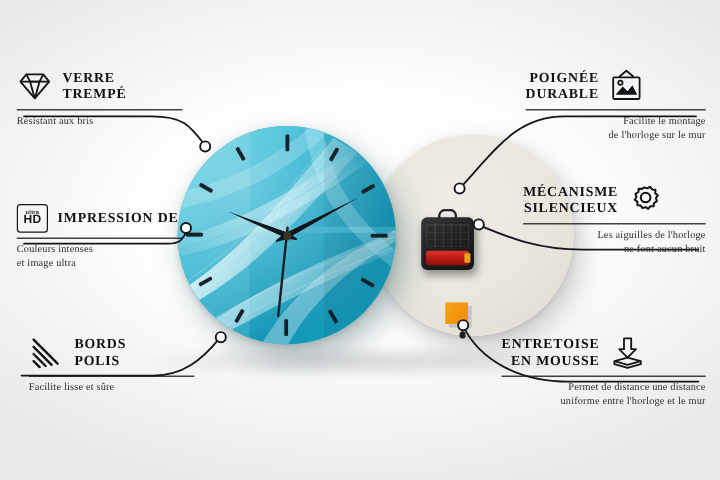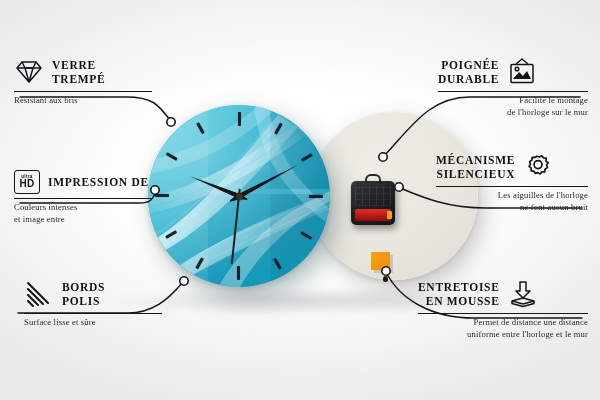--- a/index.html
+++ b/index.html
@@ -272,42 +272,42 @@
         <span class="u">ultra</span>
         <span class="h">HD</span>
       </div>
       <div class="title">
         <div>IMPRESSION DE</div>
       </div>
     </div>
     <div class="rule"></div>
     <div class="desc">
       <div>Couleurs intenses</div>
-      <div>et image entre</div>
+      <div>et image ultra</div>
     </div>
   </div>
 
   <div class="callout left" style="left:24px; top:280px; width:138px;">
     <div class="head">
       <svg class="ico" width="30" height="26" viewBox="0 0 30 26">
         <g stroke="#141418" stroke-width="2" stroke-linecap="round">
           <path d="M4 2 L24 22"></path>
             <path d="M4 8 L19 23"></path>
             <path d="M4 14 L14 24"></path>
             <path d="M4 20 L9 25"></path>
         </g>
       </svg>
       <div class="title">
         <div>BORDS</div>
         <div>POLIS</div>
       </div>
     </div>
     <div class="rule"></div>
     <div class="desc">
-      <div>Surface lisse et sûre</div>
+      <div>Facilite lisse et sûre</div>
       <div></div>
     </div>
   </div>
 
   <div class="callout right" style="right:12px; top:58px; width:150px;">
     <div class="head">
       <div class="title">
         <div>POIGNÉE</div>
         <div>DURABLE</div>
       </div>

